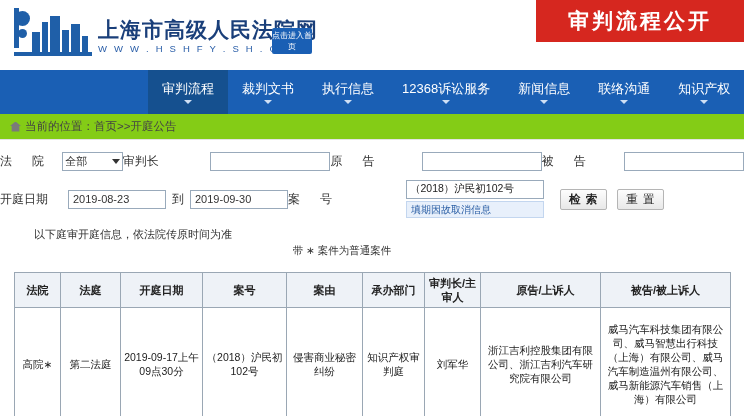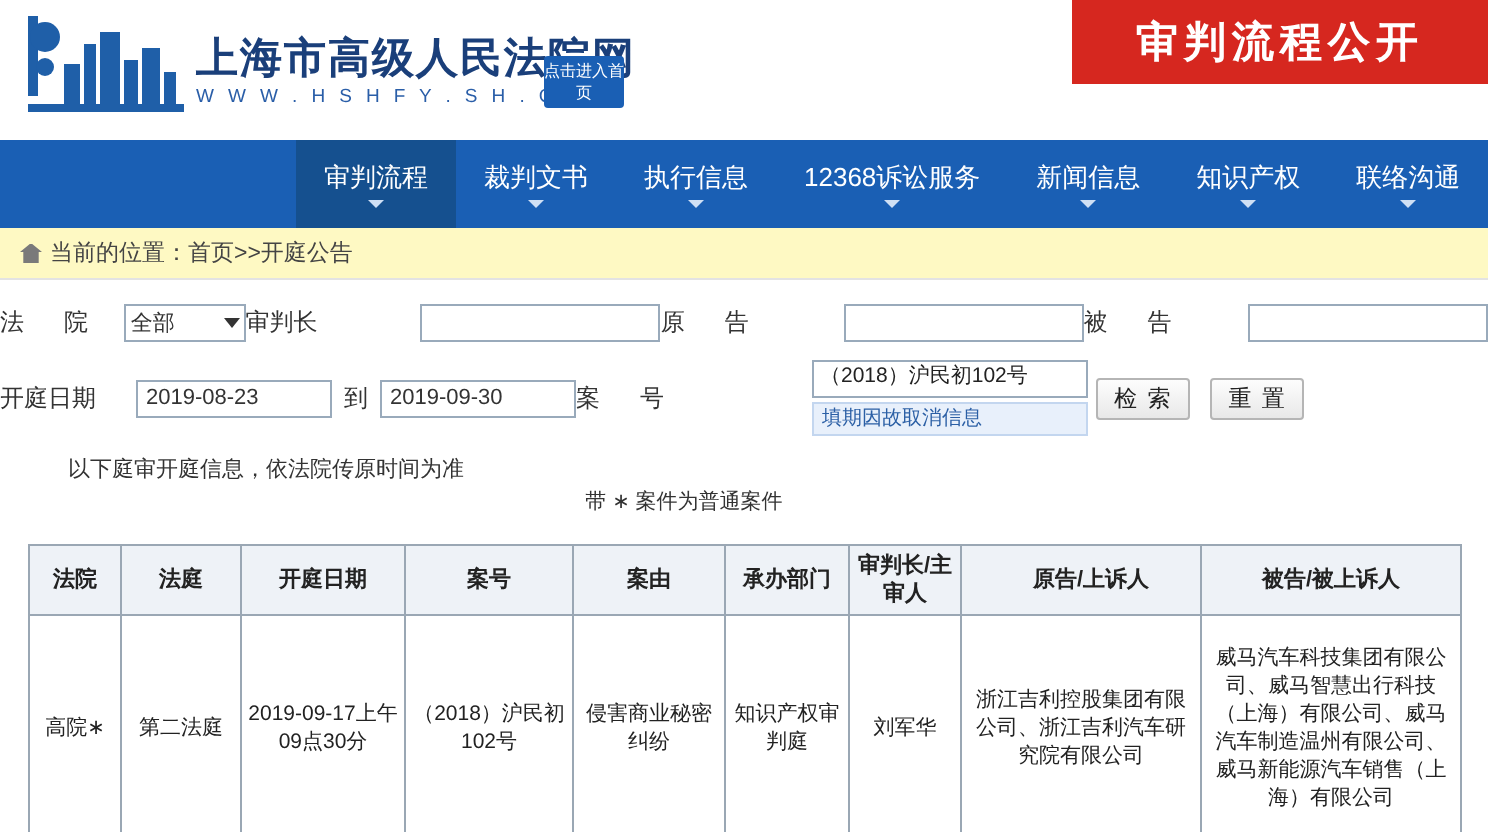--- a/index.html
+++ b/index.html
@@ -126,21 +126,21 @@
 
   
   .crumb {
     height: 26px;
     display: flex;
     align-items: center;
     padding-left: 10px;
     font-size: 11.5px;
     color: #444;
     border-bottom: 1px solid #e3e3e3;
-    background:#fef9c3;
+    background:#84cc16;
   }
   .crumb .home-ic {
     display:inline-block;
     width: 11px; height: 10px;
     margin-right: 4px;
     background: #7a7a7a;
     clip-path: polygon(50% 0, 100% 45%, 85% 45%, 85% 100%, 15% 100%, 15% 45%, 0 45%);
   }
 
   
@@ -327,25 +327,25 @@
     </div>
     <div class="nav-item">
       <span>12368诉讼服务</span>
       <span class="caret"></span>
     </div>
     <div class="nav-item">
       <span>新闻信息</span>
       <span class="caret"></span>
     </div>
     <div class="nav-item">
+      <span>联络沟通</span>
+      <span class="caret"></span>
+    </div>
+    <div class="nav-item">
       <span>知识产权</span>
-      <span class="caret"></span>
-    </div>
-    <div class="nav-item">
-      <span>联络沟通</span>
       <span class="caret"></span>
     </div>
   </div>
 
   <div class="crumb">
     <span class="home-ic"></span>
     <span>当前的位置：首页&gt;&gt;开庭公告</span>
   </div>
 
   <div class="form">
@@ -372,21 +372,21 @@
       <input class="inp w98" value="2019-08-23" style="">
       <span class="to-txt">到</span>
       <input class="inp w98" value="2019-09-30" style="">
 
       <div class="lbl" style="width:118px;">案　号</div>
       <div style="display:flex; flex-direction:column;">
         <div class="casebox">（2018）沪民初102号</div>
         <div class="hint">填期因故取消信息</div>
       </div>
 
-      <div class="btn gap-sm" style="margin-left:4px;">检 索</div>
+      <div class="btn gap-sm" style="margin-left:16px;font-weight:bold;">检 索</div>
       <div class="btn gap-sm" style="margin-left:10px;">重 置</div>
     </div>
 
     <div class="note">以下庭审开庭信息，依法院传原时间为准</div>
     <div class="note2">带 ∗ 案件为普通案件</div>
   </div>
 
   <div class="tbl-wrap">
     <table>
       <thead>

